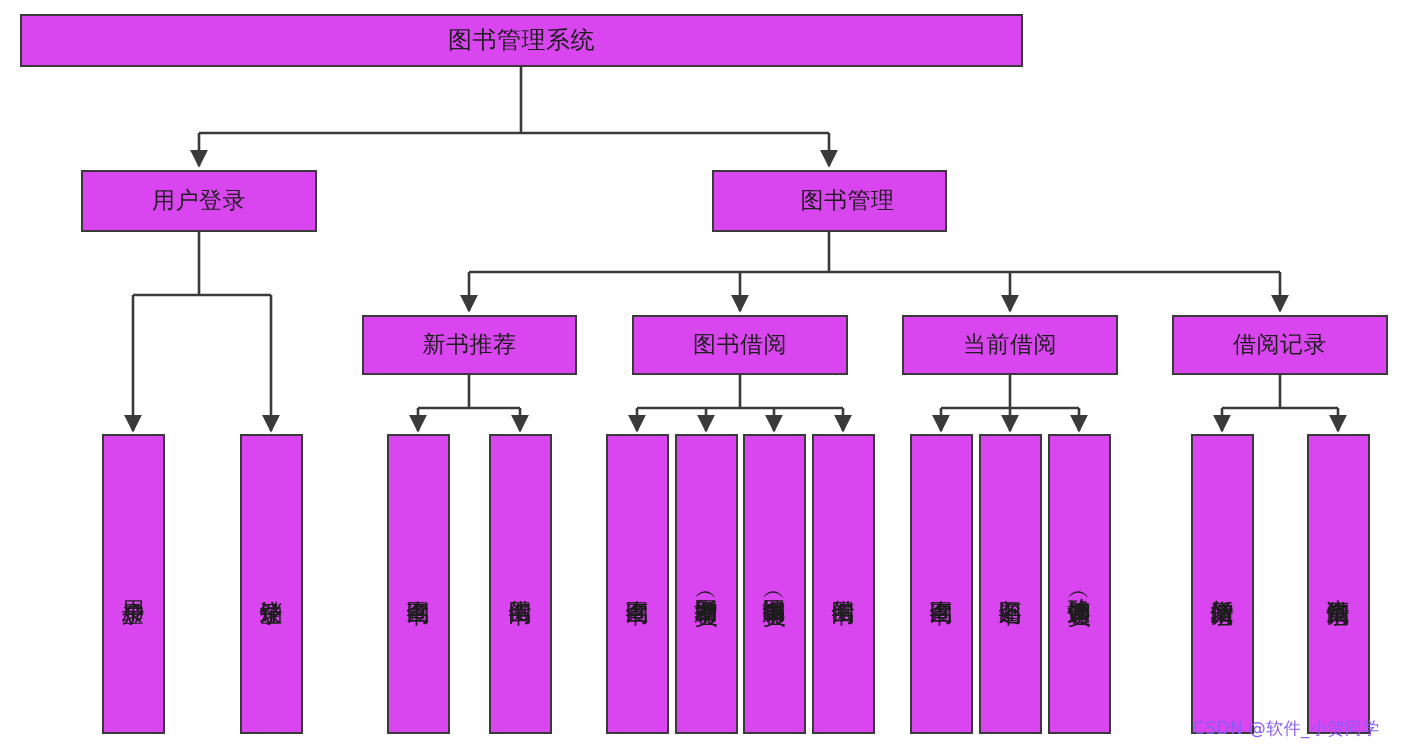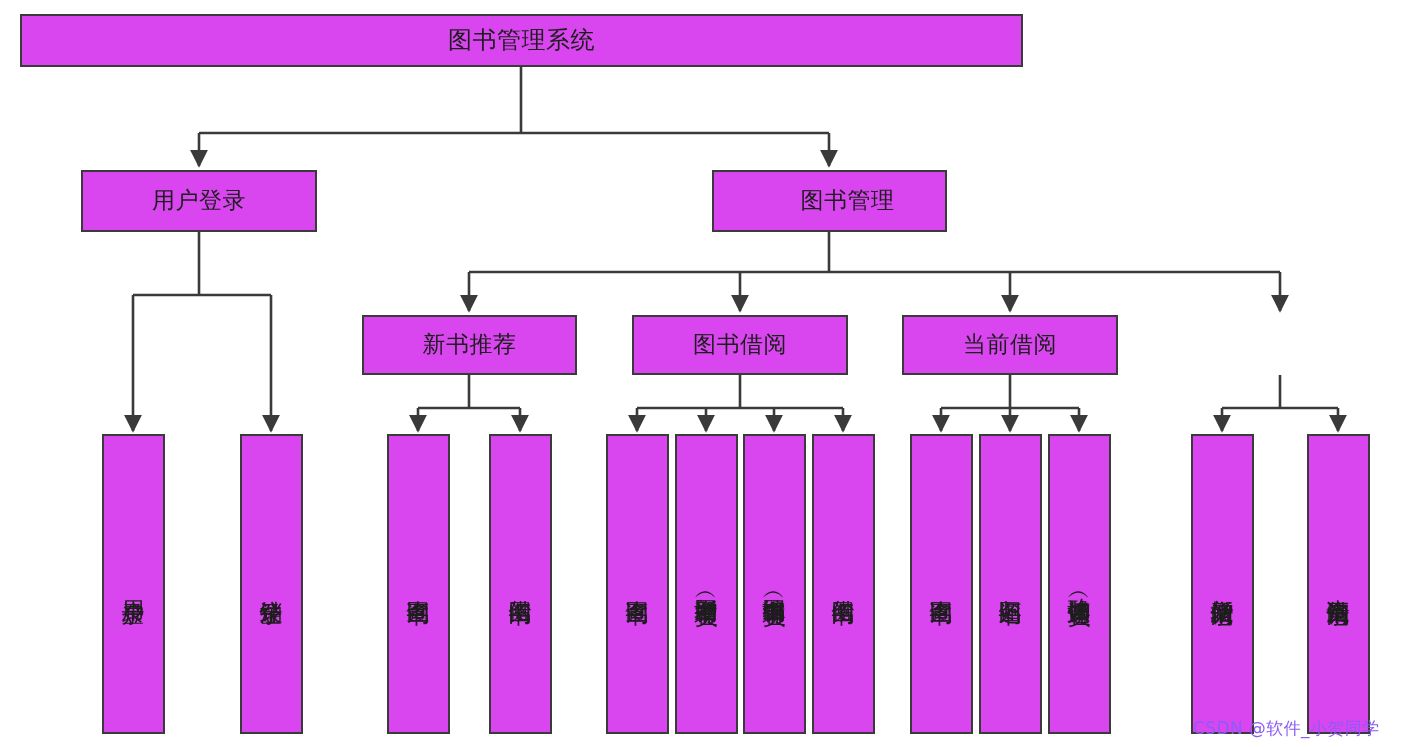--- a/index.html
+++ b/index.html
@@ -133,20 +133,23 @@
   </div>
 
   <div class="node" style="left:362px; top:315px; width:215px; height:60px;">
     <span class="label">新书推荐</span>
   </div>
 
   <div class="node" style="left:902px; top:315px; width:216px; height:60px;">
     <span class="label">当前借阅</span>
   </div>
 
+  <div class="node" style="left:1172px; top:315px; width:216px; height:60px;">
+    <span class="label">借阅记录</span>
+  </div>
 
   <div class="node vertical" style="left:102px; top:434px; width:63px; height:300px;">
     <span class="label">用户登录</span>
   </div>
 
   <div class="node vertical" style="left:240px; top:434px; width:63px; height:300px;">
     <span class="label">注销登录</span>
   </div>
 
   <div class="node vertical" style="left:387px; top:434px; width:63px; height:300px;">

